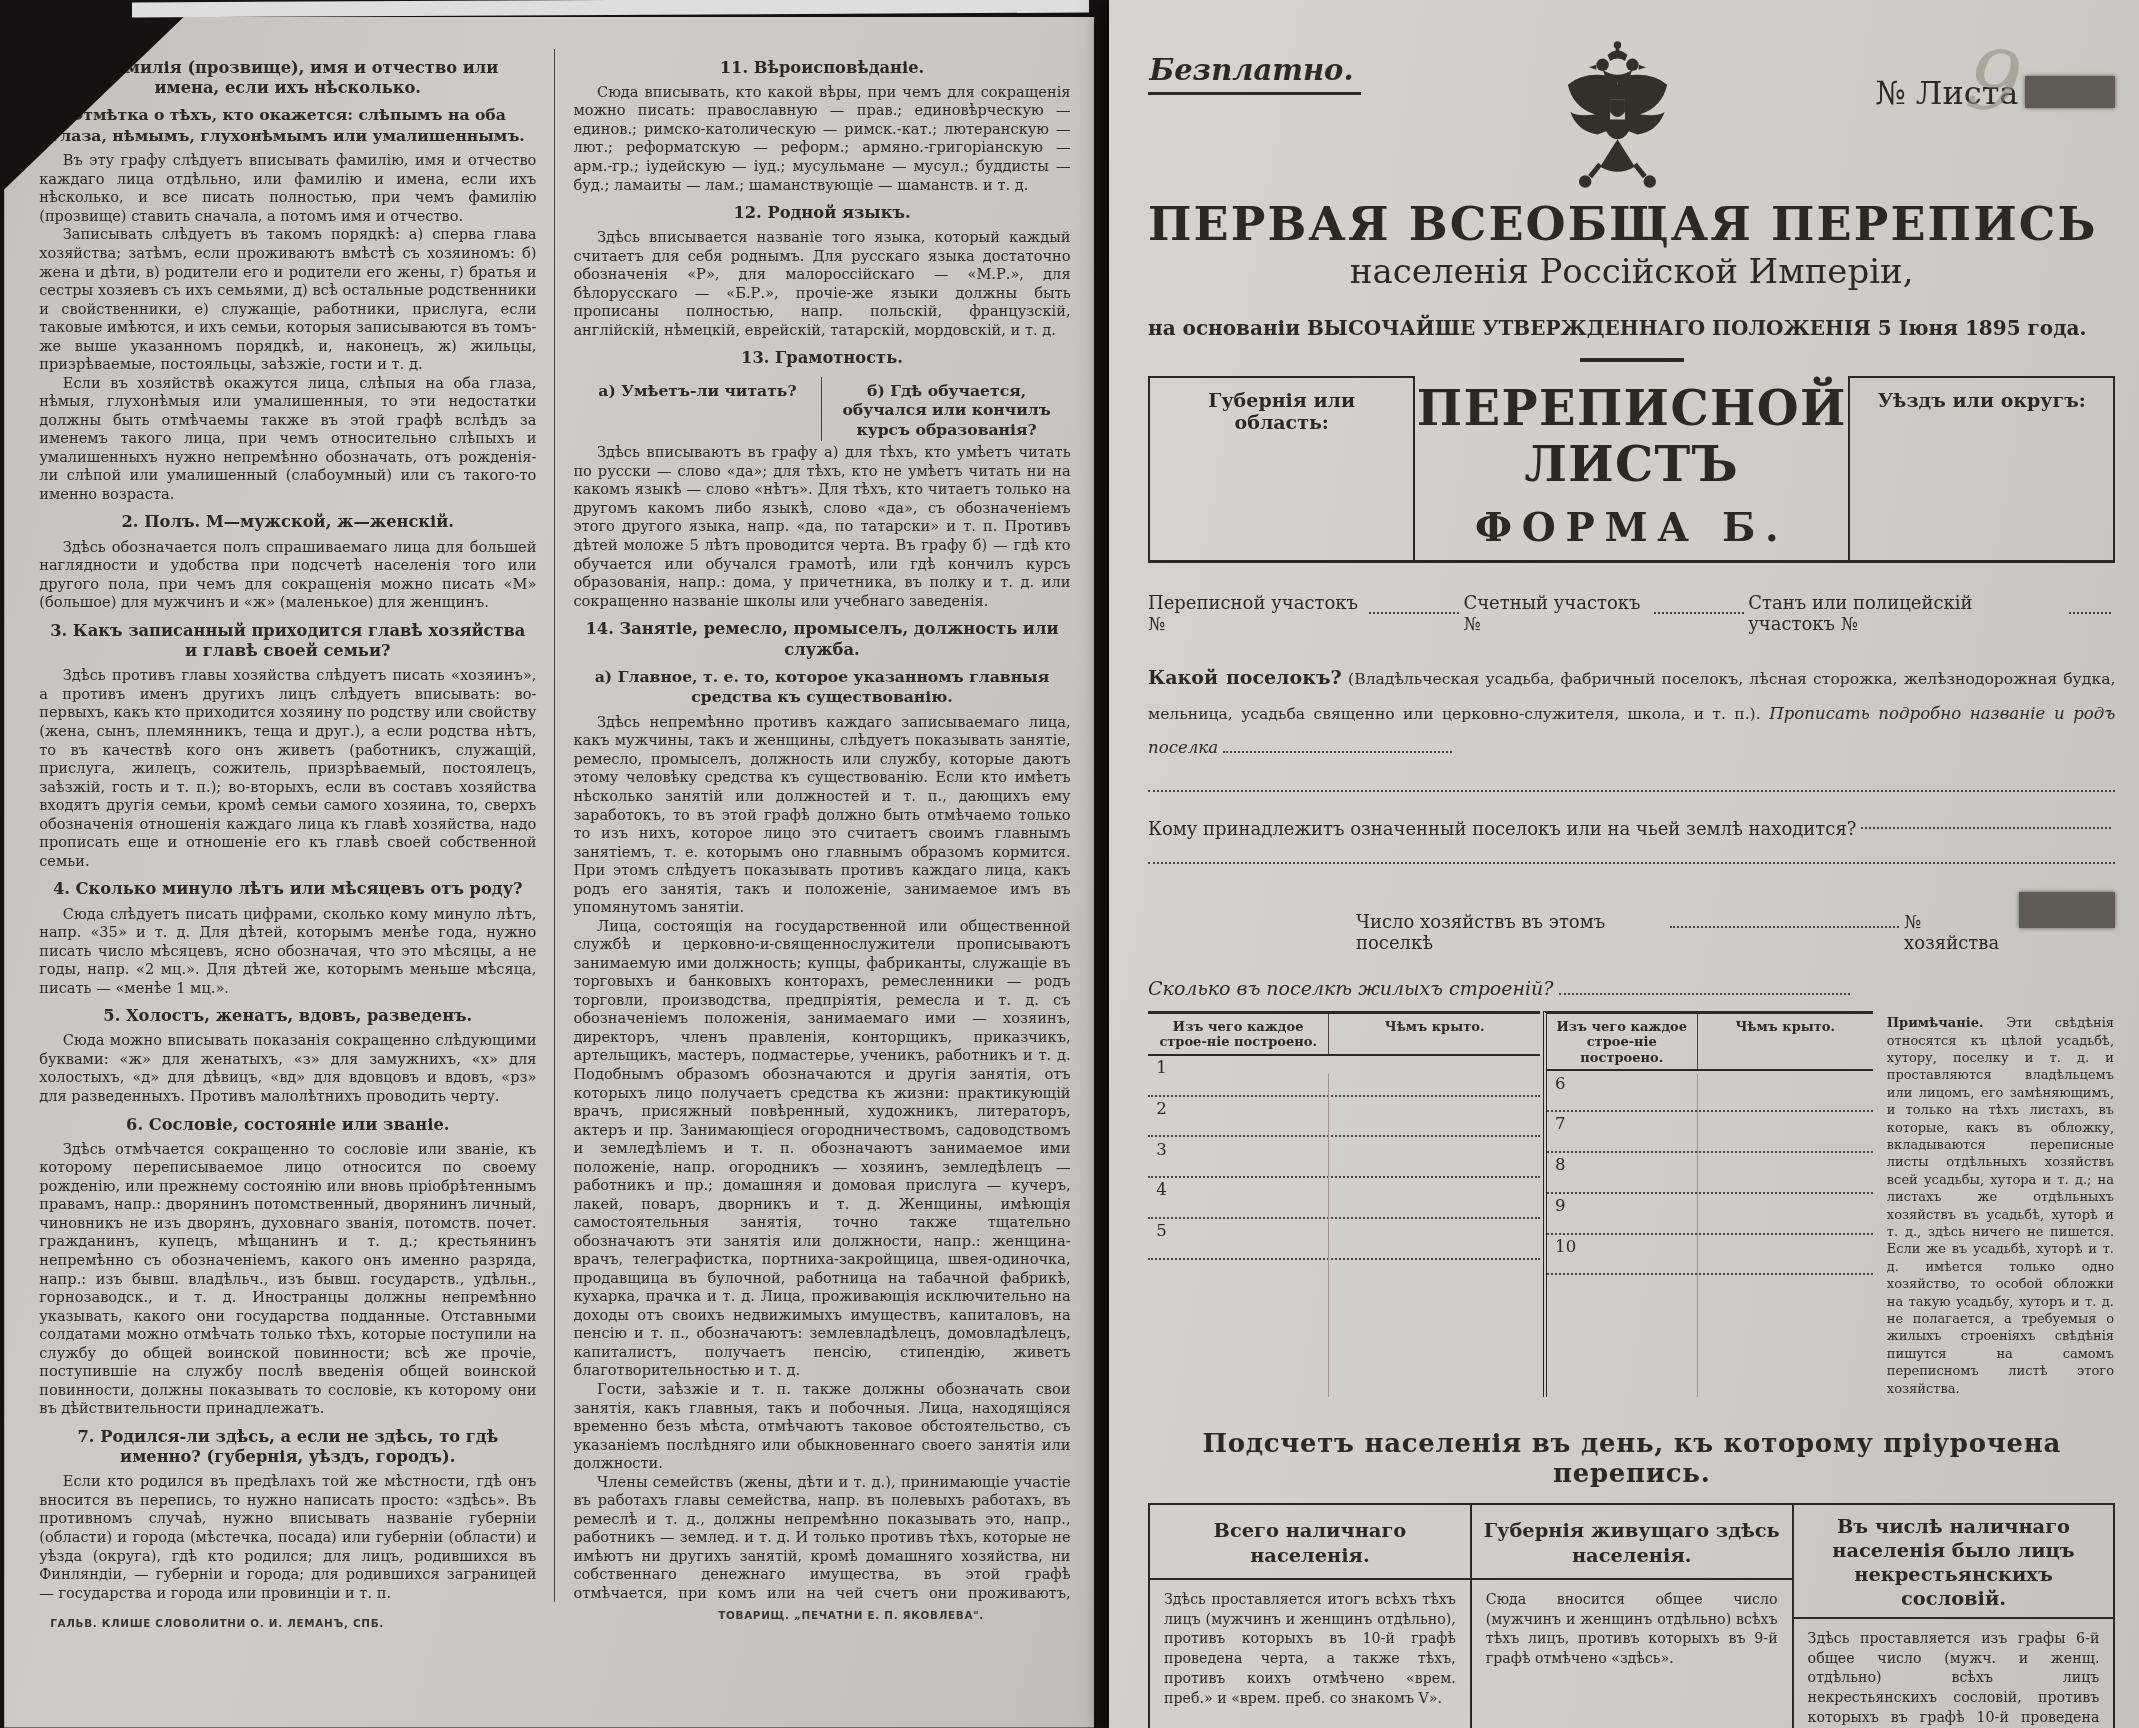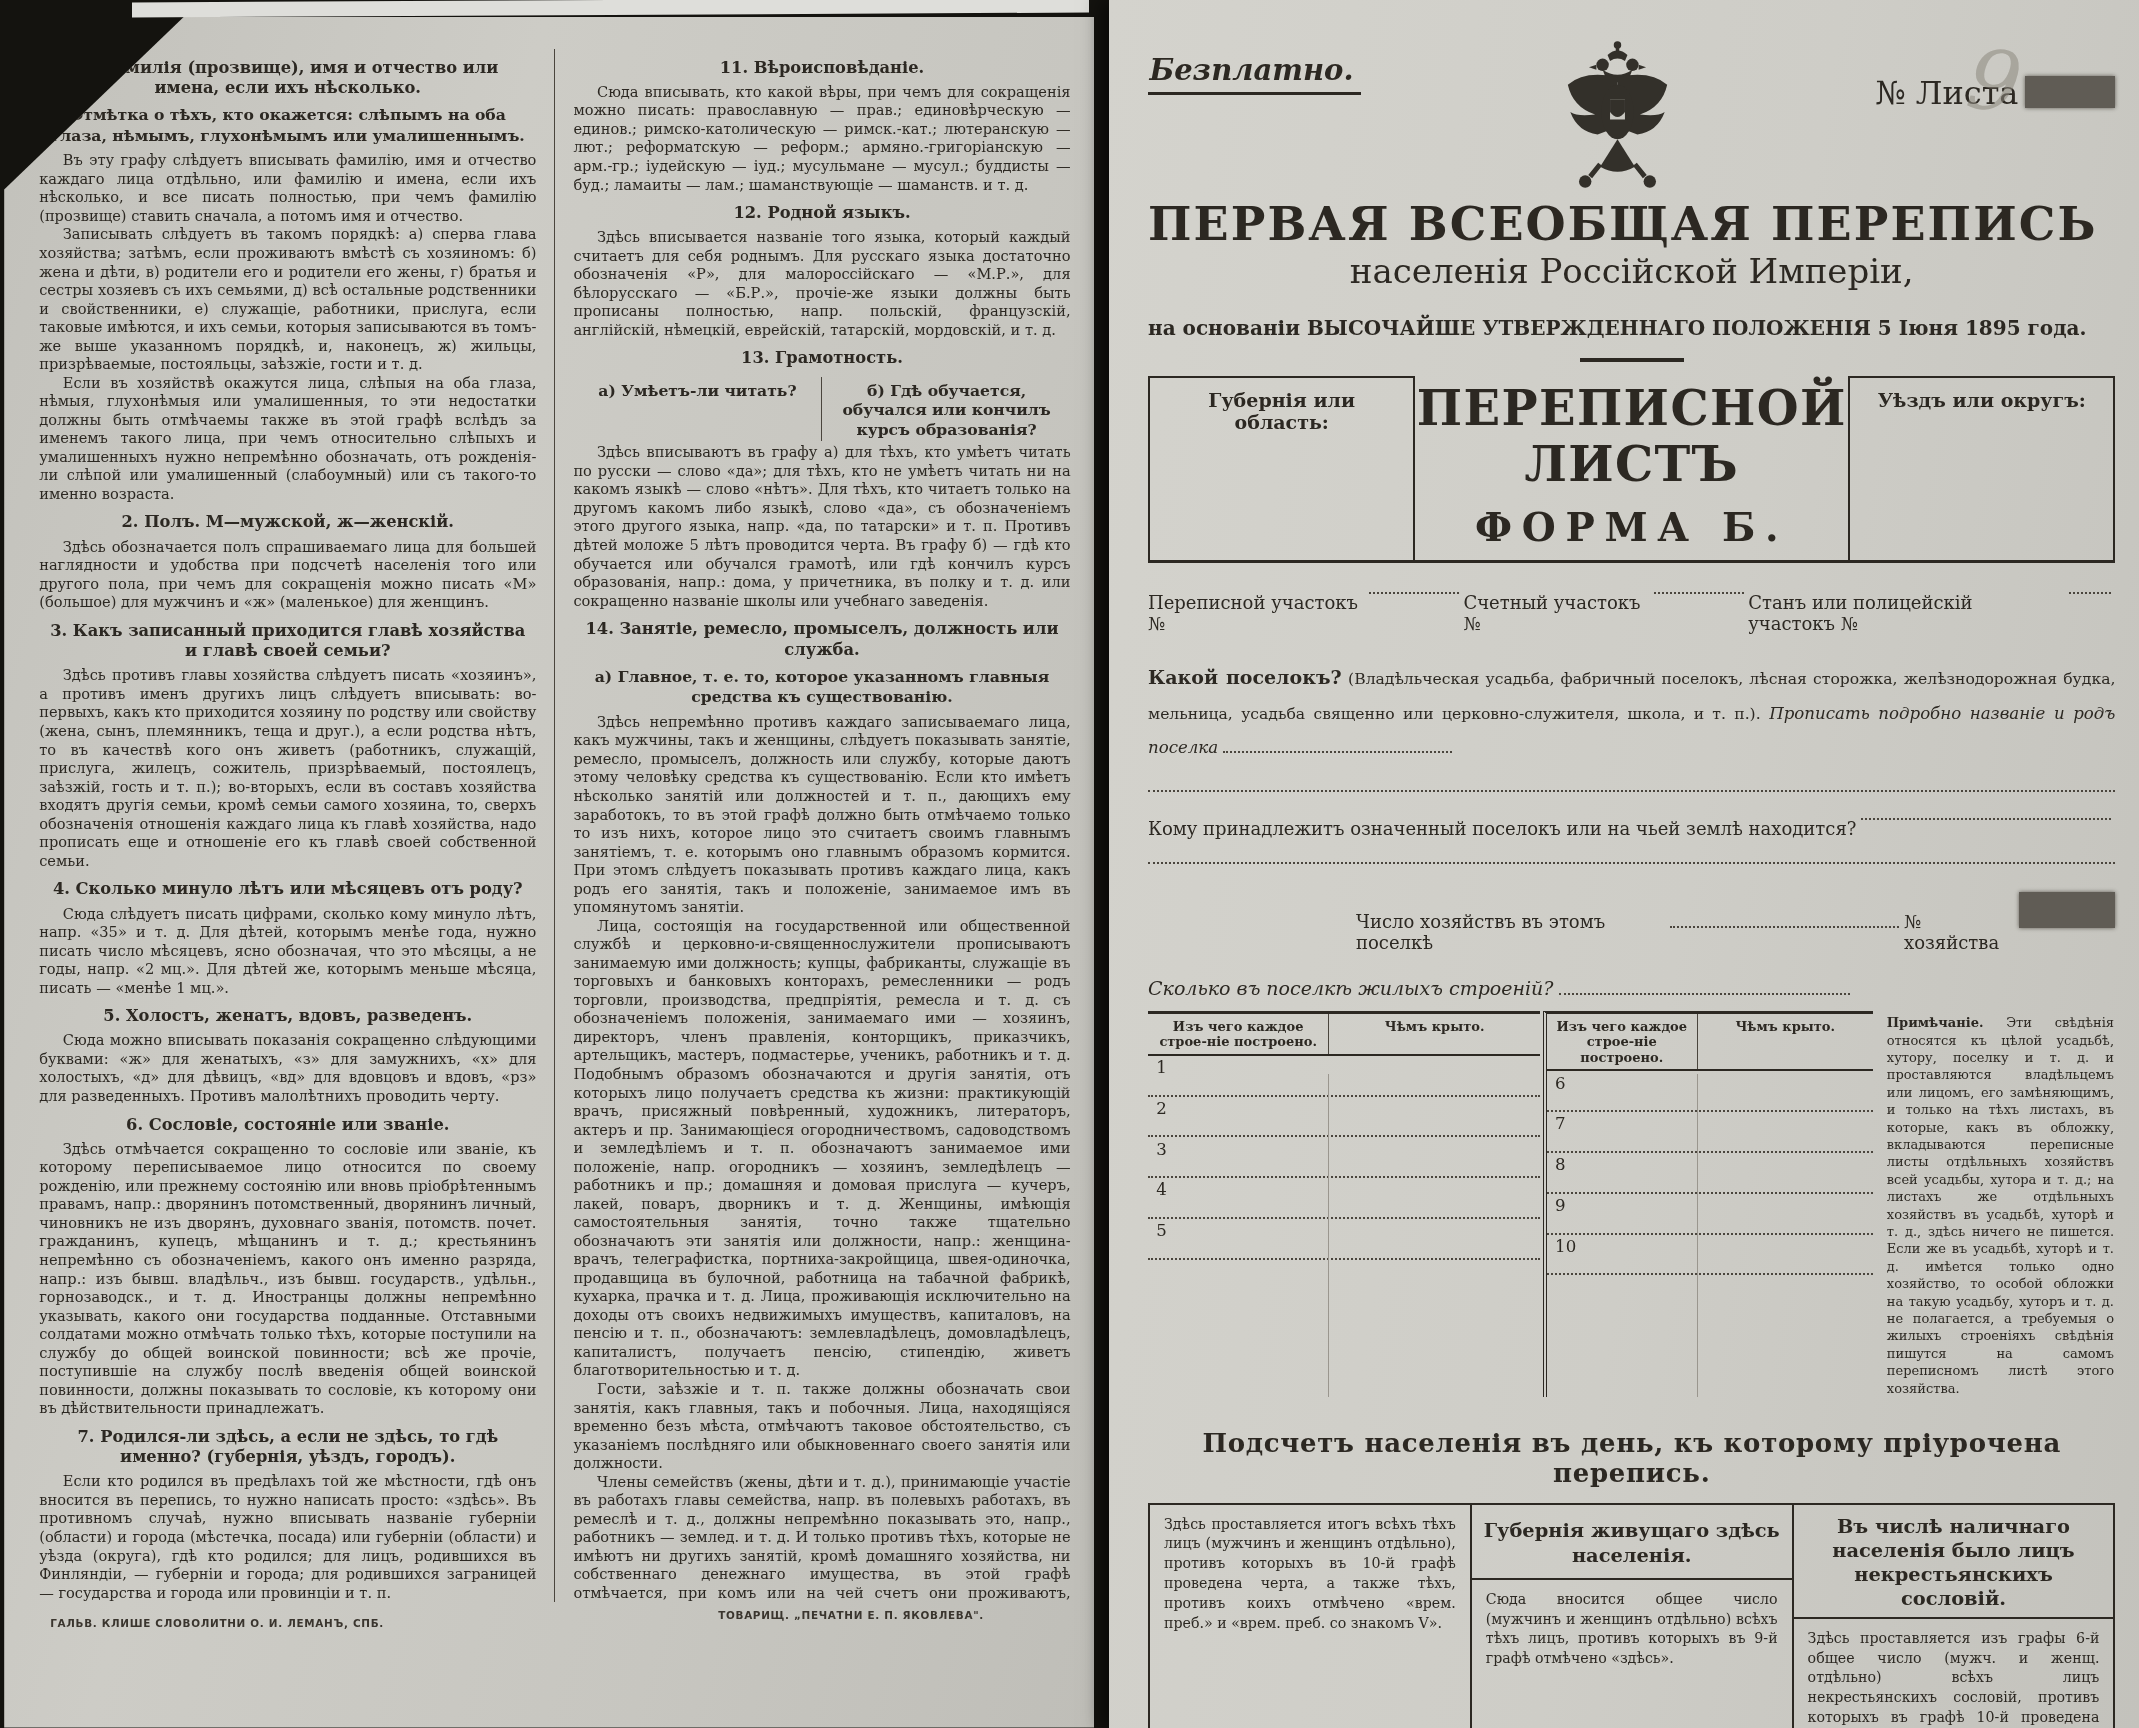--- a/index.html
+++ b/index.html
@@ -40,21 +40,21 @@
   .t3{font-size:20px;text-align:left;margin-top:25px;font-weight:bold;}
   .t-bar{width:104px;height:4.2px;background:#2c2822;margin:18px auto 0;}
   .band{display:flex;margin-top:14px;border-bottom:3.5px solid #2c2822;}
   .band-box{width:244px;border:2.8px solid #2c2822;border-bottom:none;padding:11px 9.7px 7px;display:flex;flex-direction:column;align-items:center;}
   .band-box .lbl{font-weight:bold;font-size:19px;text-align:center;}
   .band-box .dots{flex:1;display:flex;align-items:flex-end;}
   .band-box .dots i{display:block;width:100%;border-bottom:2.1px dotted #4a453d;}
   .band-c{flex:1;text-align:center;padding:4.2px 0 9.7px;}
   .band-c .lt1{font-size:48px;font-weight:bold;letter-spacing:1.4px;}
   .band-c .lt2{font-size:39px;font-weight:bold;letter-spacing:9.7px;margin-top:12.5px;}
-  .formline{display:flex;align-items:flex-start;font-size:18px;margin:29px 0 0;}
+  .formline{display:flex;align-items:center;font-size:18px;margin:29px 0 0;}
   .formline .lead{flex:1;border-bottom:2.1px dotted #4a453d;margin:0 4.2px;min-width:42px;}
   .formline .lead.short{flex:0 0 90px;}
   .settle{font-size:16.6px;line-height:2.05;margin-top:23.6px;text-align:justify;}
   .settle b{font-size:19px;}
   .settle .note{font-size:15.6px;}
   .settle .instr{font-style:italic;}
   .dotline{border-bottom:2.1px dotted #4a453d;height:0;}
   .hh{display:flex;align-items:baseline;font-size:18px;margin-top:28px;}
   .bq{font-size:19px;font-style:italic;margin-top:23.6px;display:flex;align-items:baseline;}
   .bq .lead{flex:0 0 291px;border-bottom:2.1px dotted #4a453d;margin-left:5.5px;}
@@ -273,20 +273,21 @@
     </div>
     <div class="bt-note">
       <p><b>Примѣчаніе.</b> <span>Эти свѣдѣнія относятся къ цѣлой усадьбѣ, хутору, поселку и т. д. и проставляются владѣльцемъ или лицомъ, его замѣняющимъ, и только на тѣхъ листахъ, въ которые, какъ въ обложку, вкладываются переписные листы отдѣльныхъ хозяйствъ всей усадьбы, хутора и т. д.; на листахъ же отдѣльныхъ хозяйствъ въ усадьбѣ, хуторѣ и т. д., здѣсь ничего не пишется. Если же въ усадьбѣ, хуторѣ и т. д. имѣется только одно хозяйство, то особой обложки на такую усадьбу, хуторъ и т. д. не полагается, а требуемыя о жилыхъ строеніяхъ свѣдѣнія пишутся на самомъ переписномъ листѣ этого хозяйства.</span></p>
     </div>
   </div>
 
   <div class="count-h">Подсчетъ населенія въ день, къ которому пріурочена перепись.</div>
 
   <div class="ct">
     <div class="ct-col">
+      <div class="ct-hd">Всего наличнаго населенія.</div>
       <div class="ct-d">Здѣсь проставляется итогъ всѣхъ тѣхъ лицъ (мужчинъ и женщинъ отдѣльно), противъ которыхъ въ 10-й графѣ проведена черта, а также тѣхъ, противъ коихъ отмѣчено «врем. преб.» и «врем. преб. со знакомъ V».</div>
 
     </div>
     <div class="ct-col">
       <div class="ct-hd">Губернія живущаго здѣсь населенія.</div>
       <div class="ct-d">Сюда вносится общее число (мужчинъ и женщинъ отдѣльно) всѣхъ тѣхъ лицъ, противъ которыхъ въ 9-й графѣ отмѣчено «здѣсь».</div>
 
     </div>
     <div class="ct-col">
       <div class="ct-hd">Въ числѣ наличнаго населенія было лицъ некрестьянскихъ сословій.</div>

